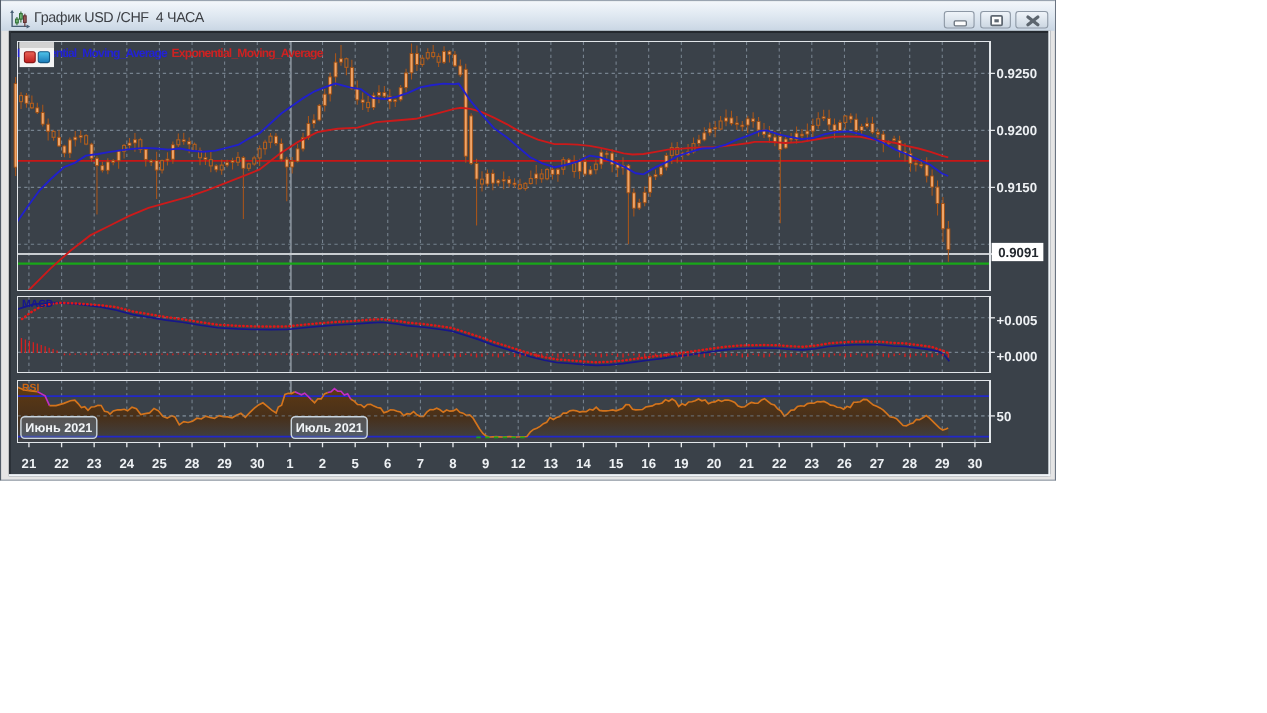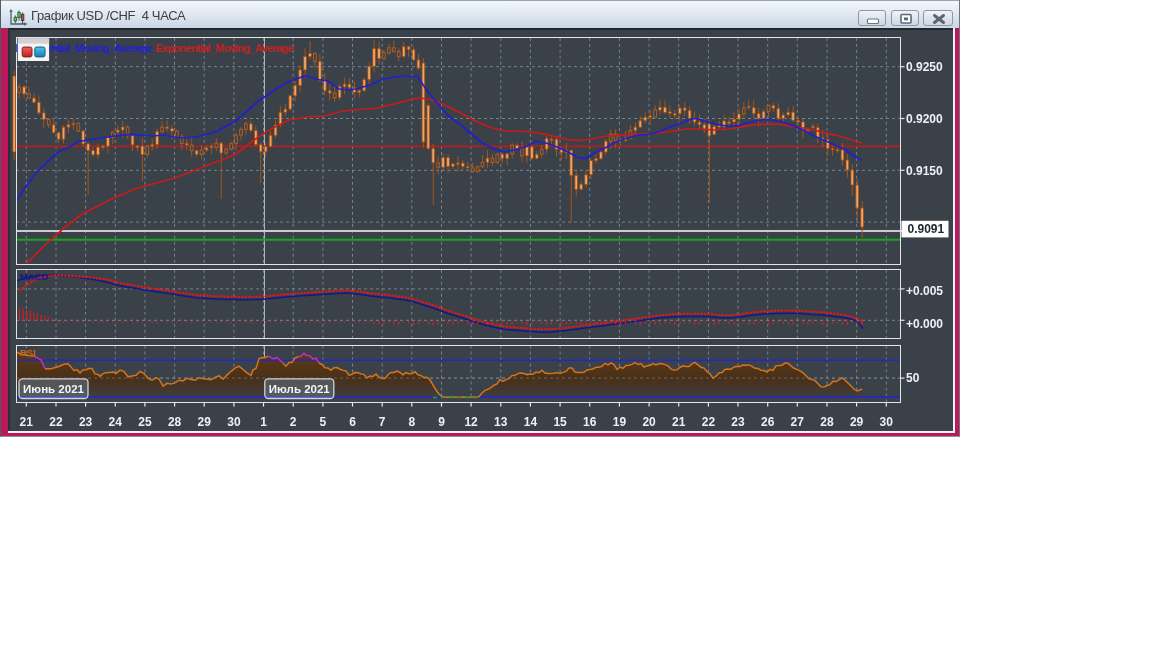--- a/index.html
+++ b/index.html
@@ -1,15 +1,15 @@
 <!DOCTYPE html>
 <html><head><meta charset="utf-8"><style>
 html,body{margin:0;padding:0;background:#ffffff;width:1152px;height:648px;overflow:hidden;}
 *{box-sizing:border-box;font-family:"Liberation Sans",sans-serif;}
-#win{position:absolute;left:0;top:0;width:960px;height:437px;background:#be185d;border-left:1px solid #525c68;border-right:1px solid #6a7482;border-bottom:1px solid #8c96a2;}
+#win{position:absolute;left:0;top:0;width:960px;height:437px;background:#e5e5e5;border-left:1px solid #525c68;border-right:1px solid #6a7482;border-bottom:1px solid #8c96a2;}
 #tbar{position:absolute;left:0;top:0;width:958px;height:28px;background:linear-gradient(#f3f7fb 0%,#dfe8f1 50%,#c9d6e4 100%);border-top:1px solid #99a4b0;}
 #ttl{position:absolute;left:30px;top:6.5px;font-size:13px;letter-spacing:-0.35px;color:#3c3f44;}
 .wb{position:absolute;top:9px;height:16px;border:1px solid #8d98a5;border-radius:3px;background:linear-gradient(#eff4f9,#ccd7e2);}
 #content{position:absolute;left:7px;top:28px;width:947px;height:405px;background:#3A4149;border-right:2px solid #f0f4f8;border-bottom:2px solid #f0f4f8;overflow:hidden;}
 svg text{font-family:"Liberation Sans",sans-serif;}
 .ax{font-size:12px;font-weight:bold;fill:#eef1f4;}
 .axd{font-size:12px;font-weight:bold;fill:#23282e;}
 .leg{font-size:11px;font-weight:bold;}
 .legs{font-size:9.5px;font-weight:bold;}
 .mon{font-size:11.5px;font-weight:bold;fill:#f2f5f8;}

